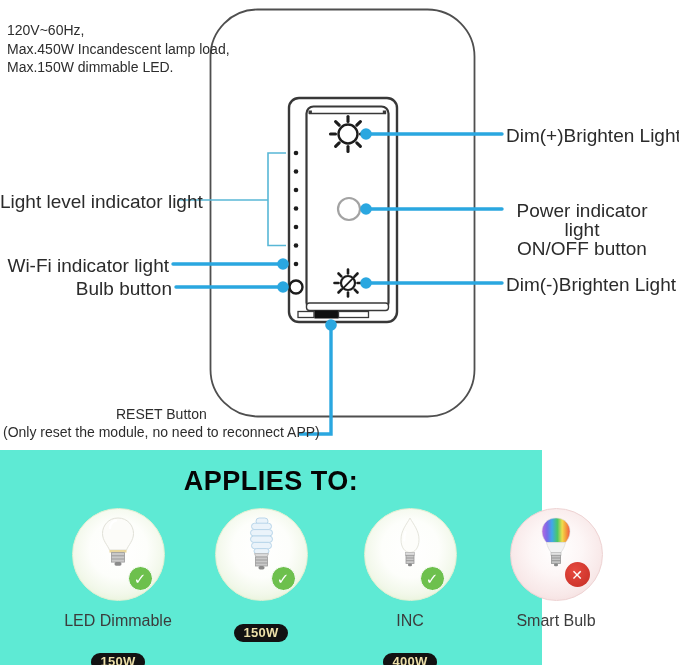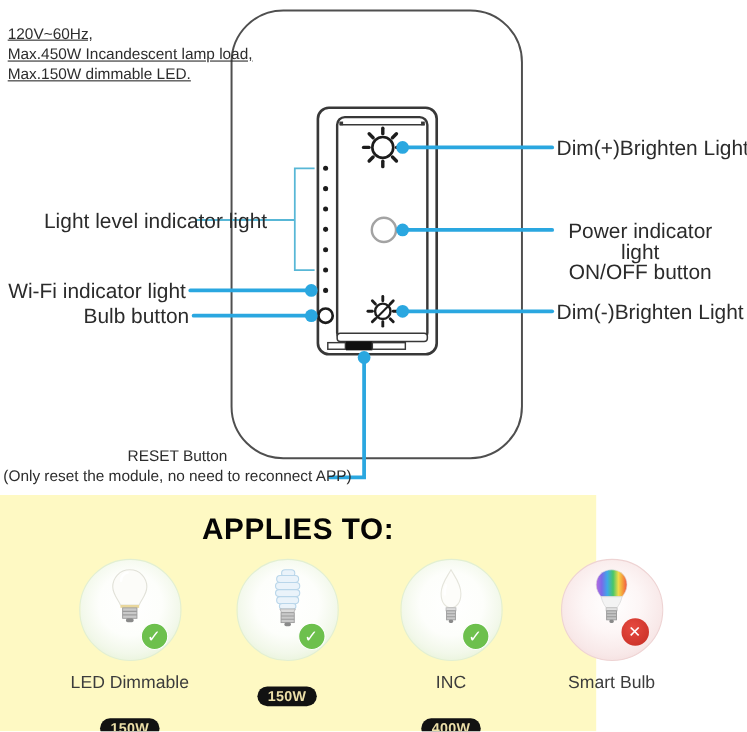--- a/index.html
+++ b/index.html
@@ -21,44 +21,43 @@
     font-size: 19px;
     line-height: 19px;
     white-space: nowrap;
   }
   .specs {
     position: absolute;
     left: 7px; top: 21px;
     font-size: 14px;
     line-height: 18.5px;
     color: #2d2d2d;
-    text-decoration: underline;
-  }
-  .lbl-light-level { left: 0; top: 192px; width: 177px; text-align: right; padding-left: 40px; }
+  }
+  .lbl-light-level { left: 0; top: 192px; width: 177px; text-align: right; }
   .lbl-wifi        { left: 0; top: 256px; width: 169px; text-align: right; }
   .lbl-pair        { left: 0; top: 279px; width: 172px; text-align: right; }
   .lbl-dim-plus    { left: 506px; top: 126px; }
   .lbl-power       { left: 503px; top: 201px; width: 158px; text-align: center; white-space: normal; }
   .lbl-dim-minus   { left: 506px; top: 275px; }
   .lbl-reset {
     position: absolute;
     left: 3px; top: 406px;
     font-size: 14px;
     line-height: 17.5px;
     color: #2d2d2d;
     white-space: nowrap;
     text-align: center;
   }
 
   
   .applies {
     position: absolute;
     left: 0; top: 450px;
     width: 542px; height: 215px;
-    background: #fef9c3;
+    background: #5eead4;
   }
   .applies-heading {
     position: absolute;
     left: 0; top: 16px; width: 100%;
     text-align: center;
     font-size: 27px;
     font-weight: bold;
     letter-spacing: 0.5px;
     color: #050505;
   }

